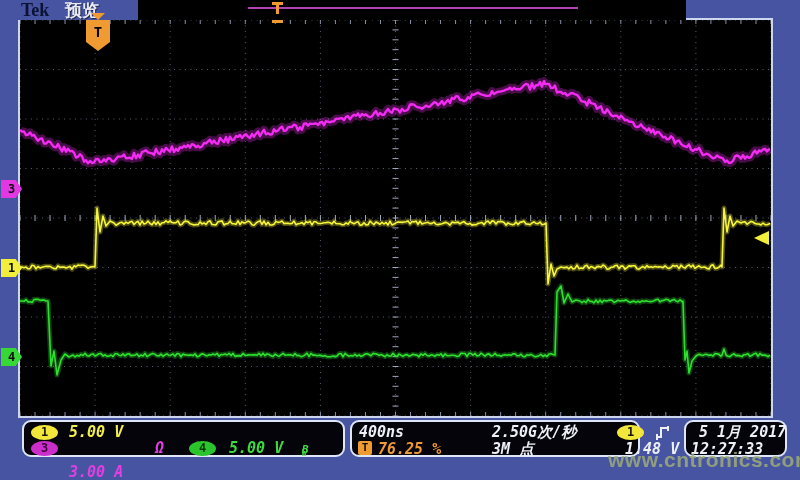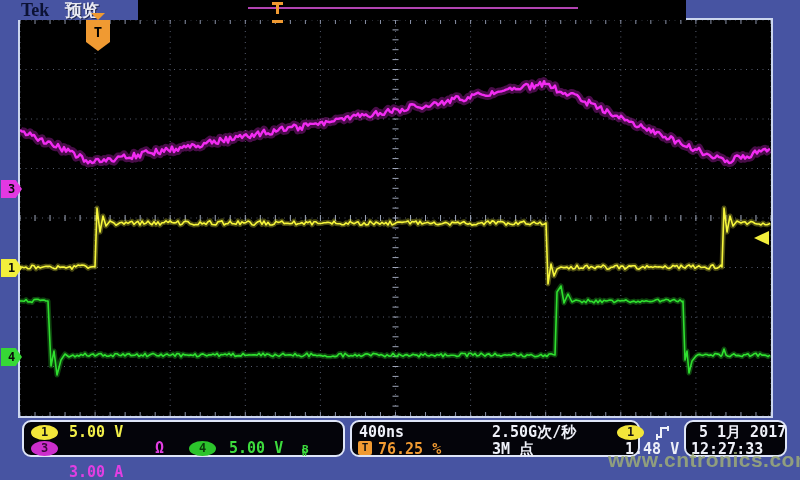--- a/index.html
+++ b/index.html
@@ -28,21 +28,21 @@
            font-family:"DejaVu Sans Mono",monospace;}
   .ref-ch3{top:180px;background:#e238e2;}
   .ref-ch1{top:259px;background:#f2ef3c;}
   .ref-ch4{top:348px;background:#36d836;}
   
   .panel{position:absolute;top:420px;height:37px;background:#04040a;border:2px solid #dfe6f8;
          border-radius:9px;box-sizing:border-box;z-index:2;font-weight:bold;font-size:15px;color:#eef0f8;}
   .panel-ch{left:22px;width:323px;}
   .panel-horiz{left:350px;width:290px;}
   .panel-date{left:684px;width:103px;}
-  .panel span{position:absolute;white-space:nowrap;line-height:15px;}
+  .panel span{position:absolute;white-space:nowrap;line-height:15px;font-style:italic;}
   .badge{position:absolute;width:27px;height:15px;border-radius:50%;text-align:center;
          line-height:15px;font-size:12px;font-weight:bold;color:#151515;}
   .b-yellow{background:#f2e63a;}
   .b-magenta{background:#cc2ecc;color:#3a0a3a;}
   .b-green{background:#2cc42c;color:#0a3a0a;}
   .c-yellow{color:#f2ef4a;}
   .c-magenta{color:#e23ee2;}
   .c-green{color:#3ddb3d;}
   .c-orange{color:#f09a32;}
   .cjk{font-family:"DejaVu Sans Mono","Liberation Sans",sans-serif;}

